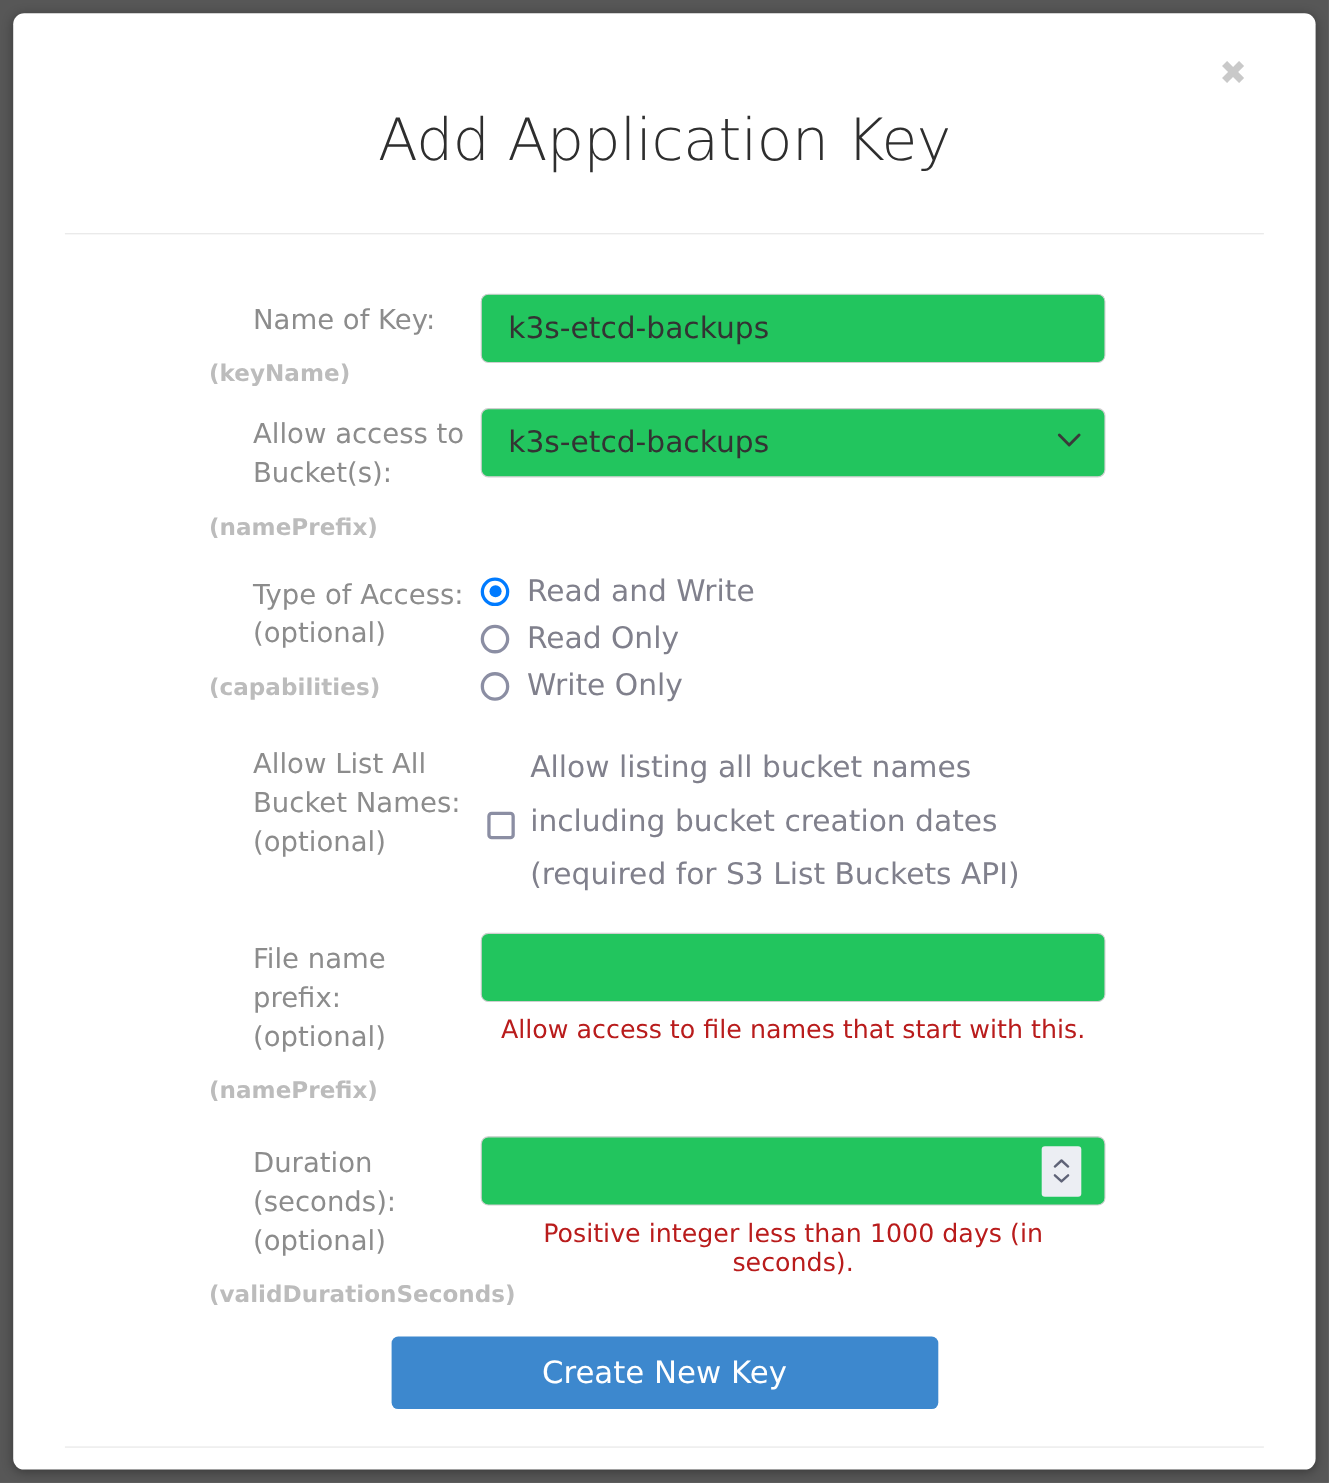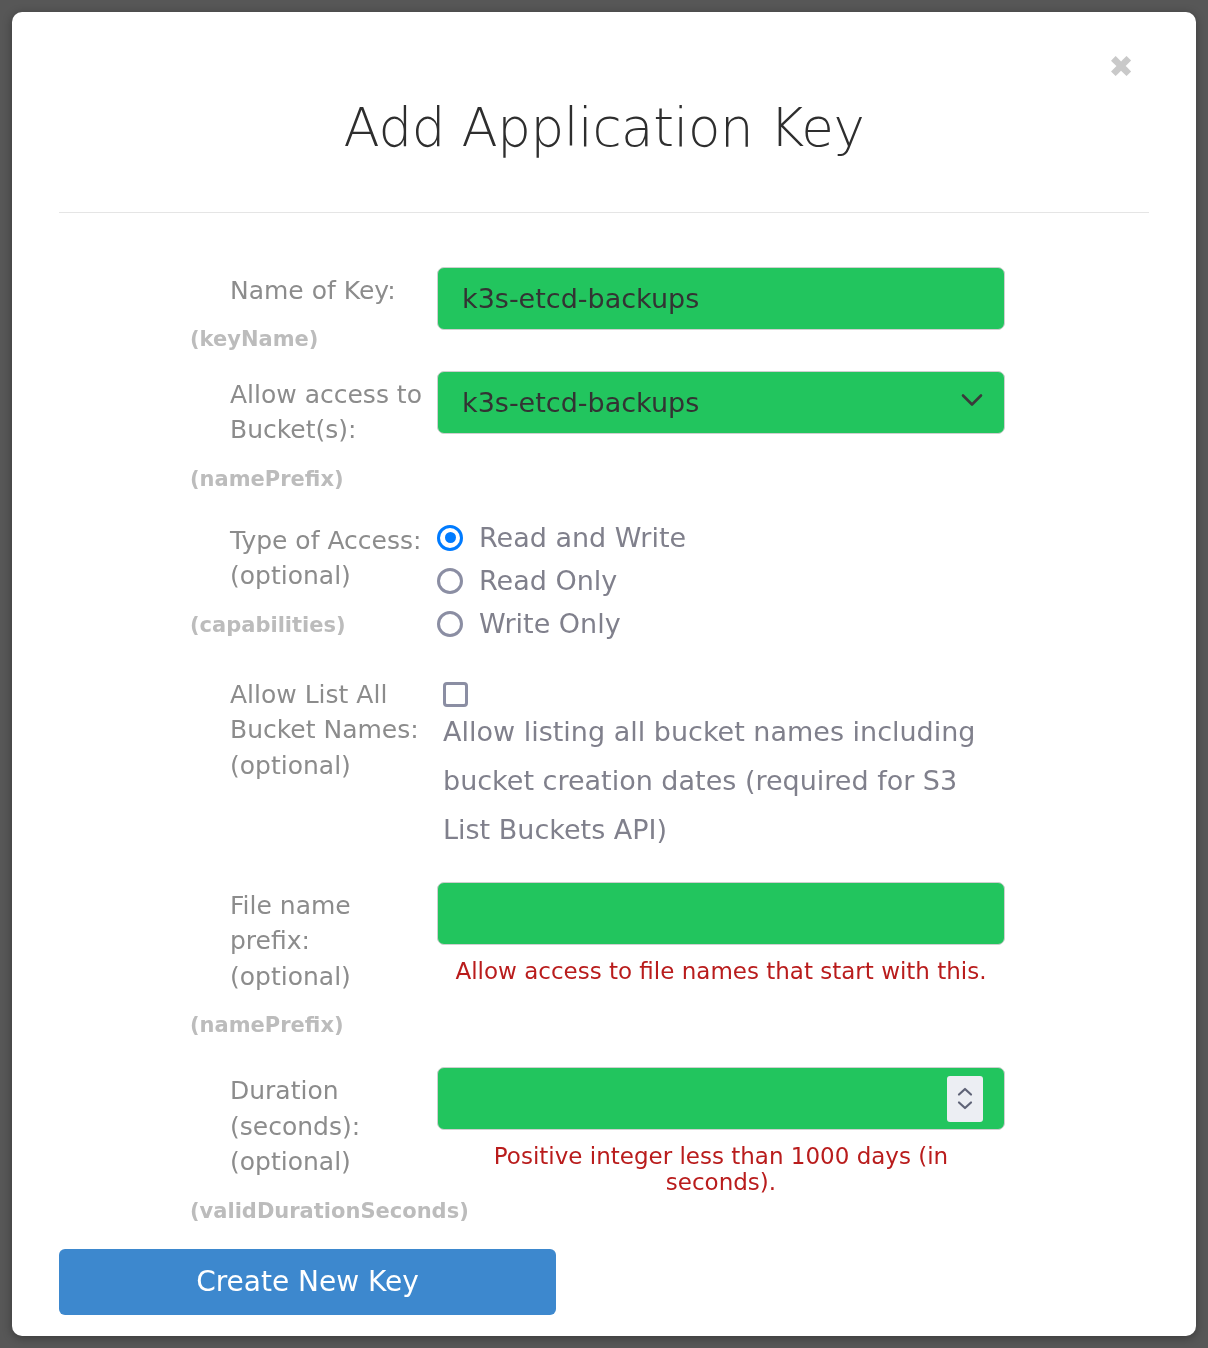--- a/index.html
+++ b/index.html
@@ -160,25 +160,24 @@
   }
   .radio-label {
     font-size: 27px;
     color: #80808c;
     line-height: 1;
   }
 
   .check-row { margin-bottom: 14px; }
   .check-wrap {
     display: flex;
-    align-items: flex-start;
+    align-items: center;
     max-width: 540px;
     cursor: pointer;
     padding-top: 2px;
-    flex-direction: column;
   }
   .checkbox-box {
     width: 25px;
     height: 25px;
     border: 3px solid #8b8ea3;
     border-radius: 4px;
     background: #fff;
     flex: 0 0 25px;
     margin-right: 14px;
     margin-top: 9px;
@@ -213,21 +212,21 @@
     display: flex;
     flex-direction: column;
     align-items: center;
     justify-content: center;
     gap: 3px;
     cursor: pointer;
   }
 
   .primary-row {
     display: flex;
-    justify-content: flex-start;
+    justify-content: center;
     margin-top: 22px;
   }
   .primary-btn {
     width: 497px;
     height: 66px;
     background: #3d88ce;
     border: none;
     border-radius: 6px;
     color: #ffffff;
     font-size: 28px;

